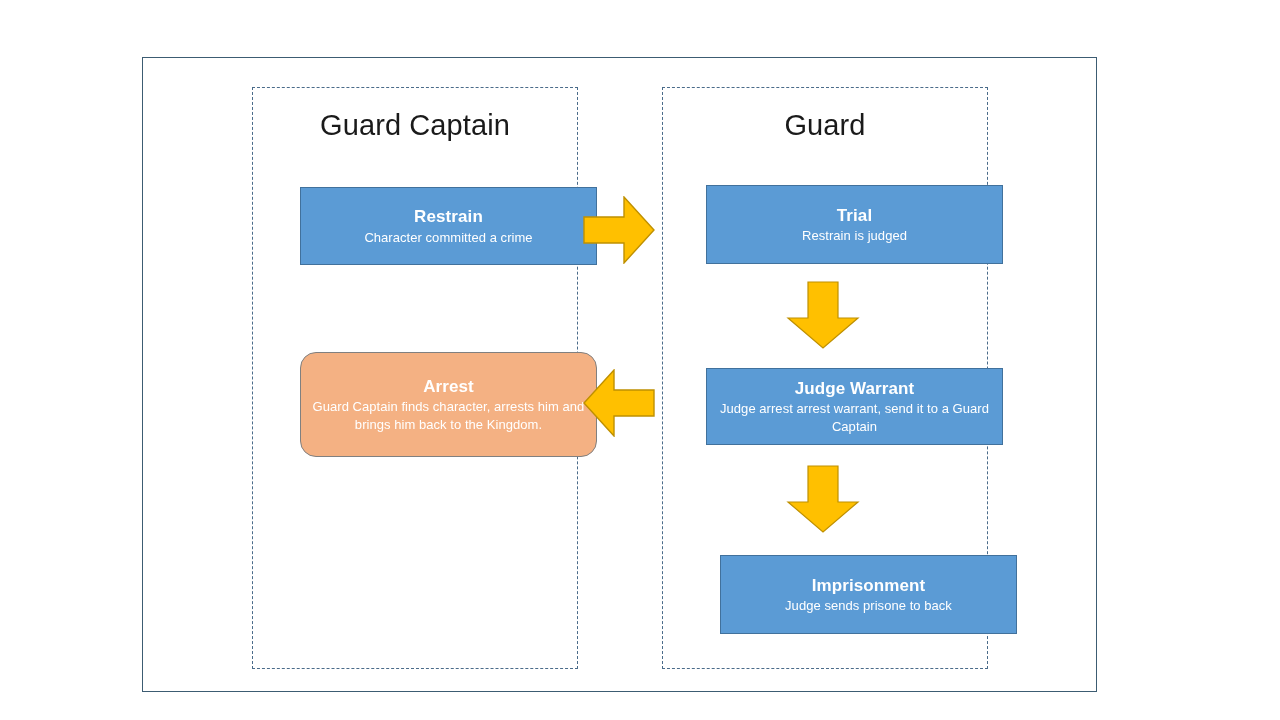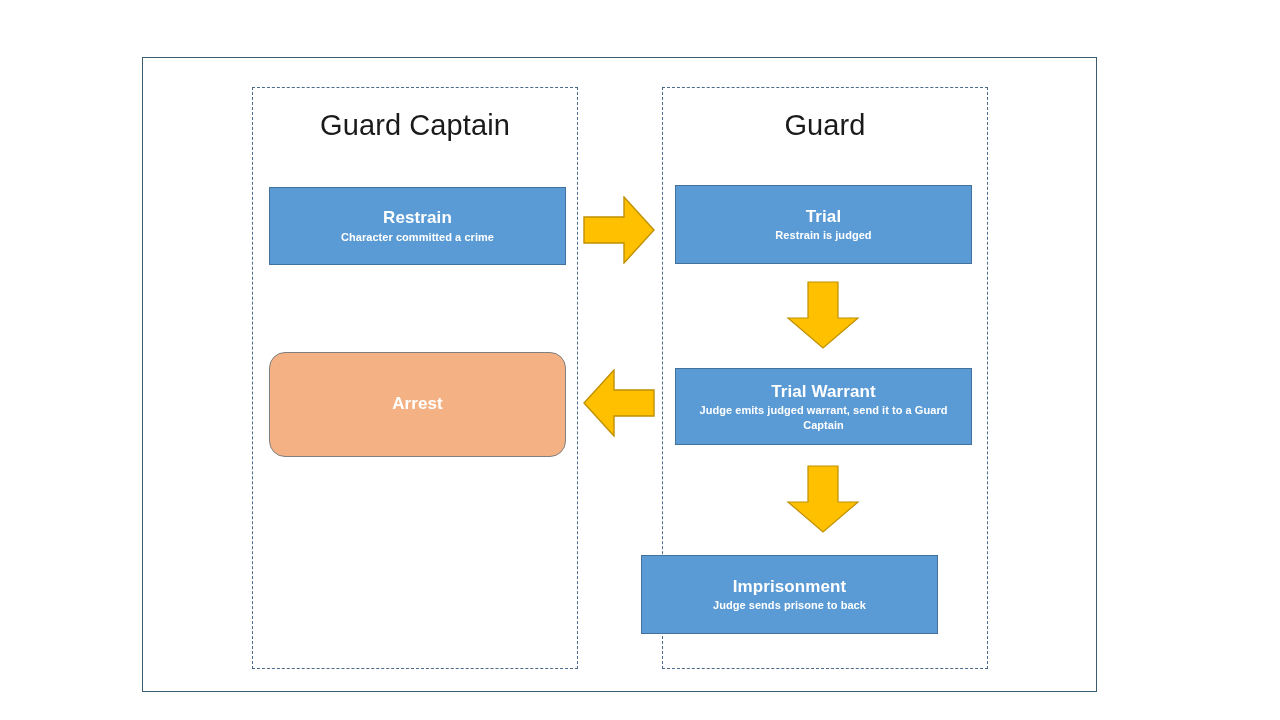--- a/index.html
+++ b/index.html
@@ -61,49 +61,50 @@
   .node {
     position: absolute;
     box-sizing: border-box;
     display: flex;
     flex-direction: column;
     align-items: center;
     justify-content: center;
     text-align: center;
     color: #ffffff;
     padding: 4px 5px;
+    margin-left: 31px;
   }
   .node .node-title {
     font-size: 17px;
     font-weight: bold;
     line-height: 1.32;
     letter-spacing: 0.1px;
   }
   .node .node-desc {
-    font-size: 11px;
-    font-weight: 700;
+    font-size: 13px;
+    font-weight: 400;
     line-height: 1.33;
     letter-spacing: 0.05px;
   }
 
   .node-blue {
     background: #5B9BD5;
     border: 1px solid #41719C;
   }
   .node-orange {
     background: #F4B183;
     border: 1px solid #808080;
   }
 
   
   .node-restrain  { left: 269px; top: 187px; width: 297px; height: 78px; }
   .node-arrest    { left: 269px; top: 352px; width: 297px; height: 105px; border-radius: 16px; }
   .node-trial     { left: 675px; top: 185px; width: 297px; height: 79px; }
   .node-warrant   { left: 675px; top: 368px; width: 297px; height: 77px; }
-  .node-prison    { left: 641px; top: 555px; width: 297px; height: 79px; }
+  .node-prison    { left: 689px; top: 555px; width: 297px; height: 79px; }
 
   
   .arrow {
     position: absolute;
   }
   .arrow svg { display: block; }
 
   .arrow-right-1 { left: 583px; top: 196px; }
   .arrow-left-1  { left: 583px; top: 369px; }
   .arrow-down-1  { left: 786px; top: 281px; }
@@ -120,34 +121,35 @@
     <div class="lane-title">Guard Captain</div>
   </div>
 
   <div class="node node-blue node-restrain">
     <div class="node-title">Restrain</div>
     <div class="node-desc">Character committed a crime</div>
   </div>
 
   <div class="node node-orange node-arrest">
     <div class="node-title">Arrest</div>
+    <div class="node-desc">Guard Captain finds character, arrests him and brings him back to the Kingdom.</div>
   </div>
 
   <div class="lane lane-right">
     <div class="lane-title">Guard</div>
   </div>
 
   <div class="node node-blue node-trial">
     <div class="node-title">Trial</div>
     <div class="node-desc">Restrain is judged</div>
   </div>
 
   <div class="node node-blue node-warrant">
-    <div class="node-title">Trial Warrant</div>
-    <div class="node-desc">Judge emits judged warrant, send it to a Guard Captain</div>
+    <div class="node-title">Judge Warrant</div>
+    <div class="node-desc">Judge arrest arrest warrant, send it to a Guard Captain</div>
   </div>
 
   <div class="node node-blue node-prison">
     <div class="node-title">Imprisonment</div>
     <div class="node-desc">Judge sends prisone to back</div>
   </div>
 
   <div class="arrow arrow-right-1">
     <svg width="72" height="68" viewBox="0 0 72 68">
       <polygon points="1,21 41,21 41,1 71,34 41,67 41,47 1,47" fill="#FFC000" stroke="#BF9000" stroke-width="1.4" stroke-linejoin="miter"></polygon>

